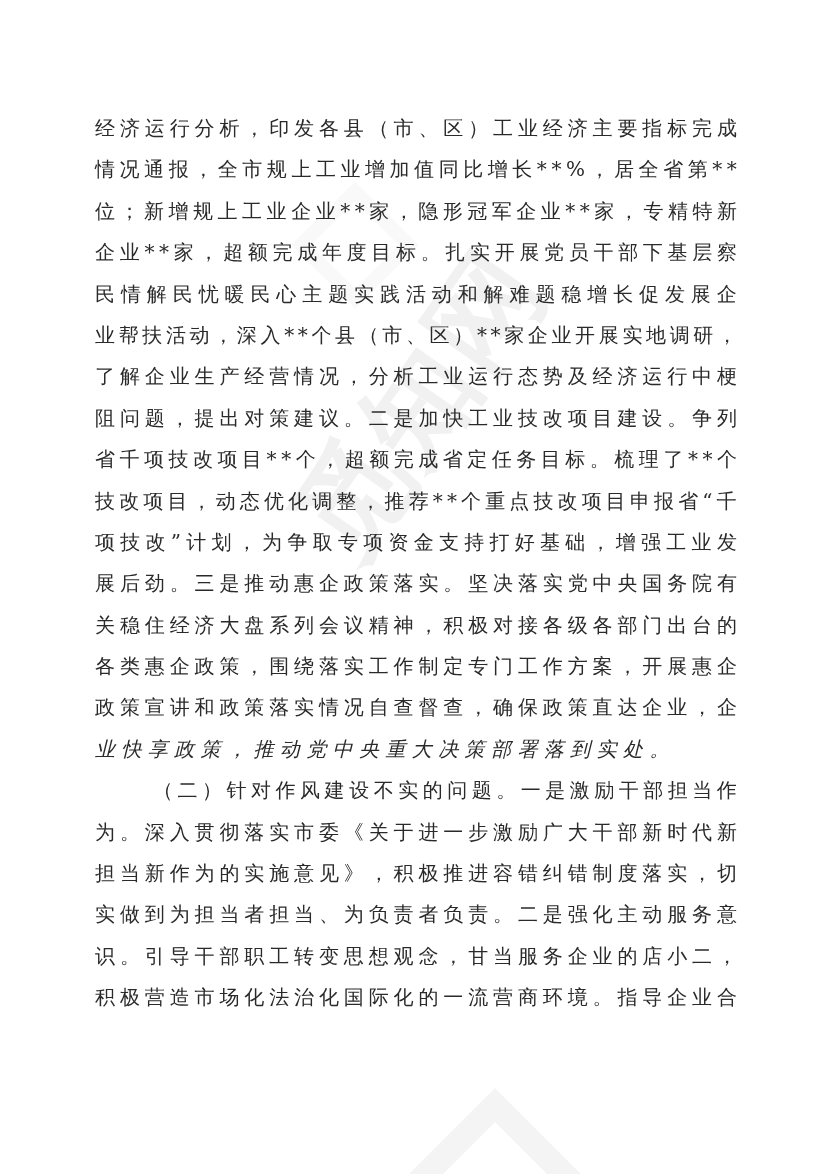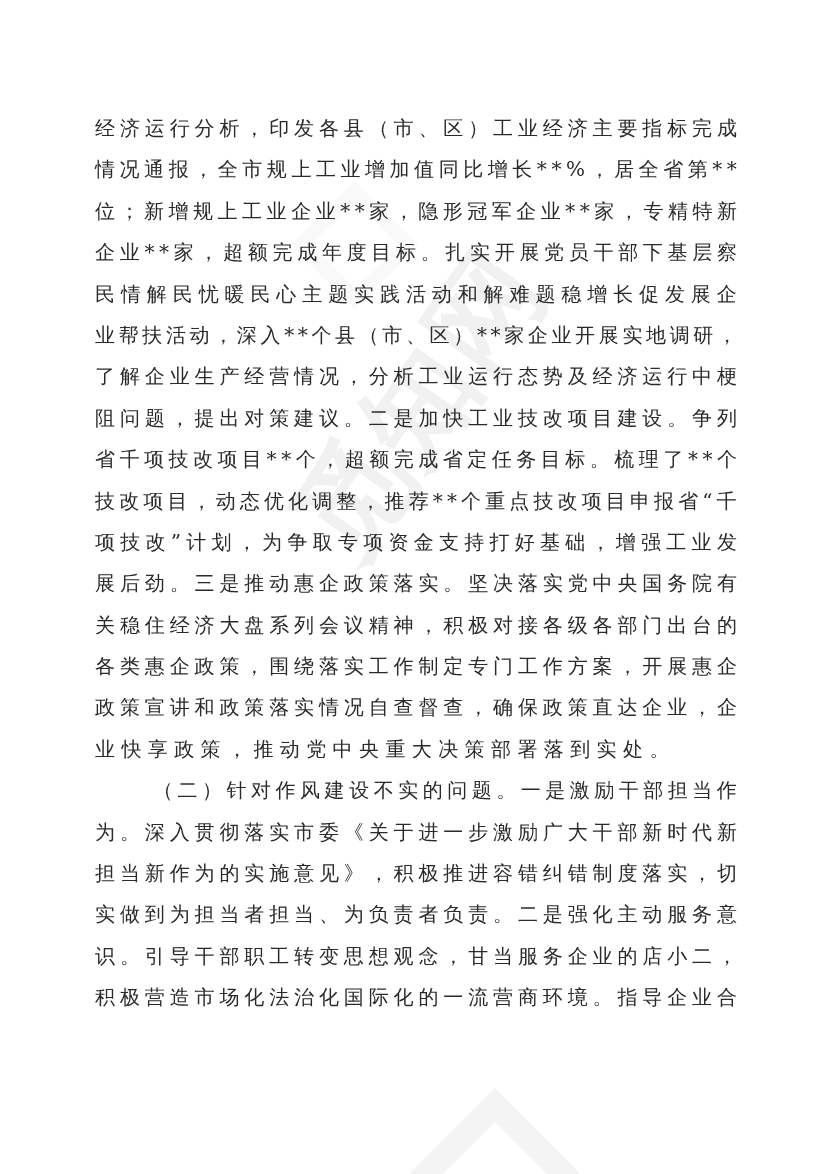--- a/index.html
+++ b/index.html
@@ -33,20 +33,21 @@
     font-size: 20px;
     color: #2a2a2a;
     white-space: nowrap;
     text-align: justify;
     text-align-last: justify;
     letter-spacing: 0;
   }
   .line.last {
     text-align-last: left;
     letter-spacing: 6.4px;
+    font-style: italic;
   }
   .line.indent {
     padding-left: 58px;
   }
   
   .watermark {
     position: absolute;
     color: rgba(150,150,150,0.13);
     font-family: "DejaVu Sans", "Liberation Sans", sans-serif;
     font-weight: bold;

